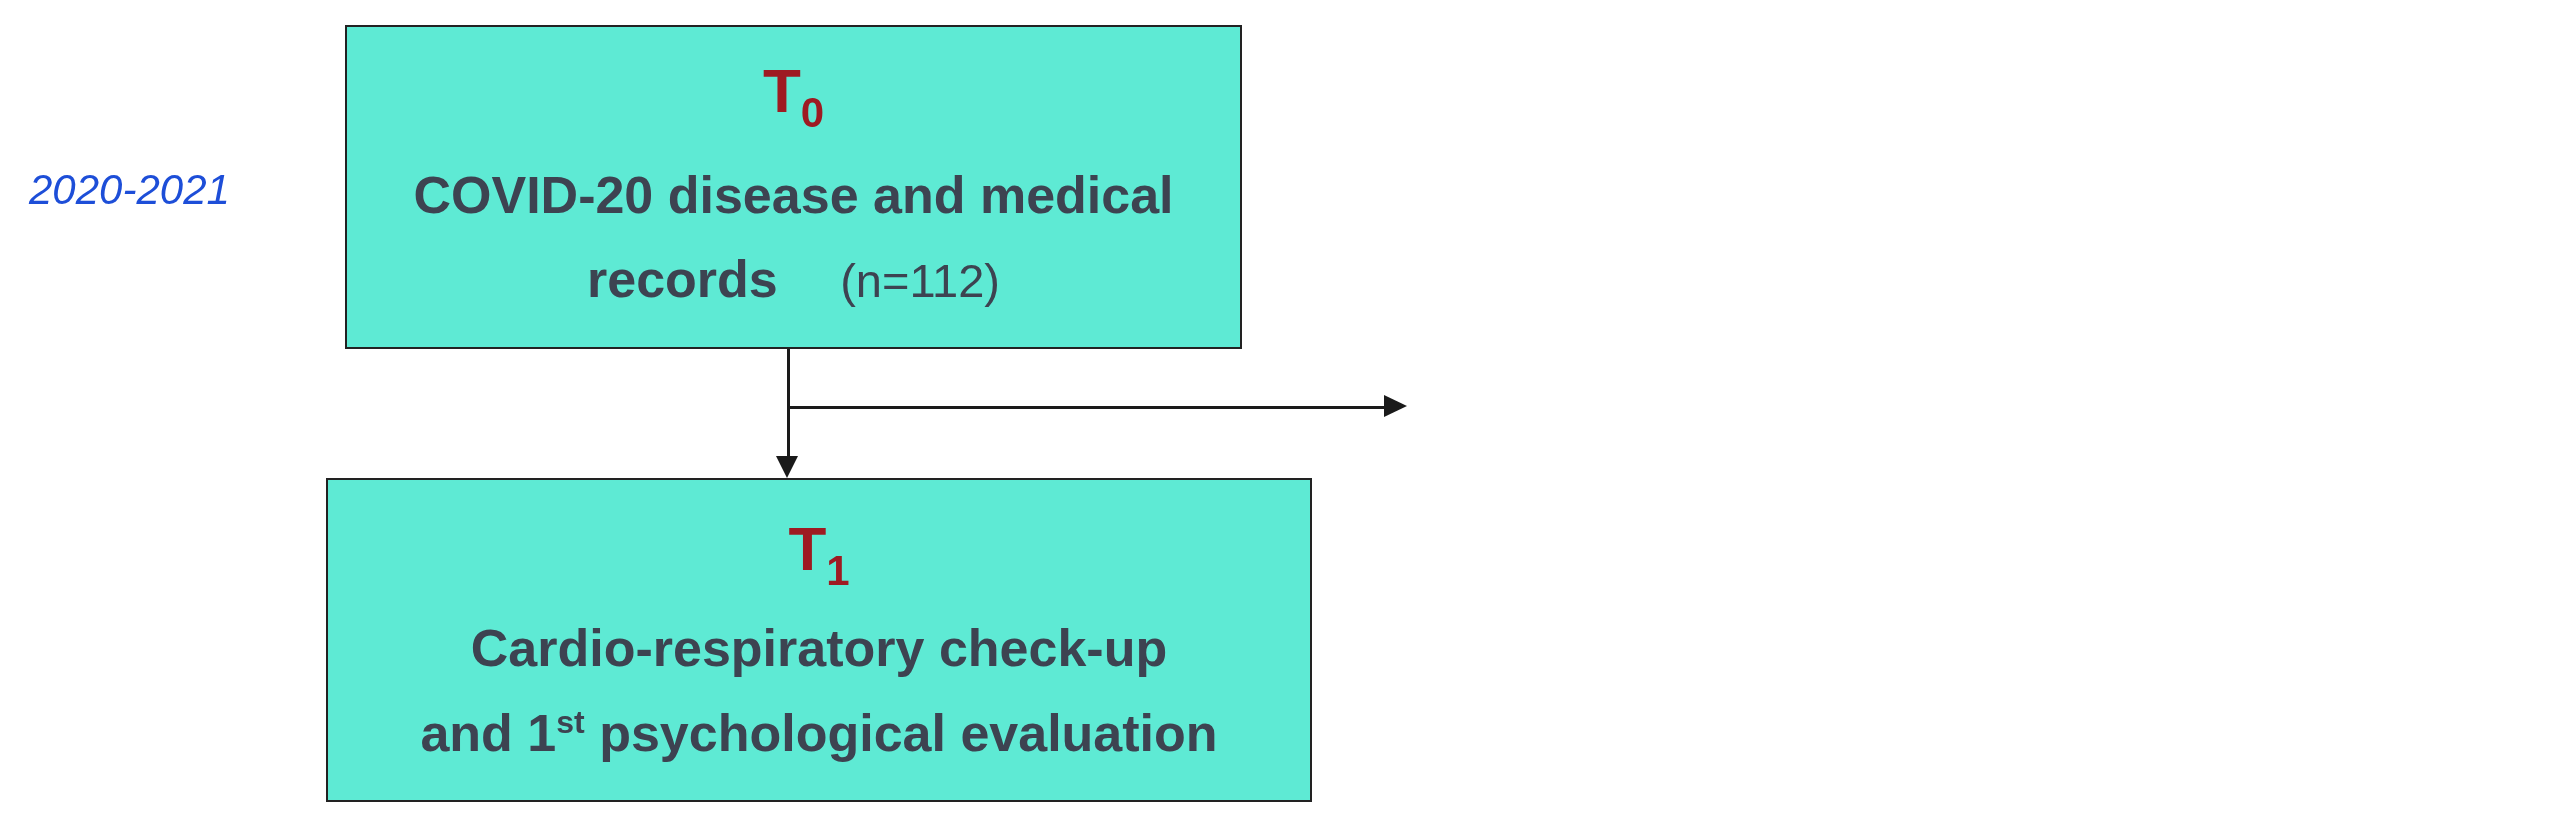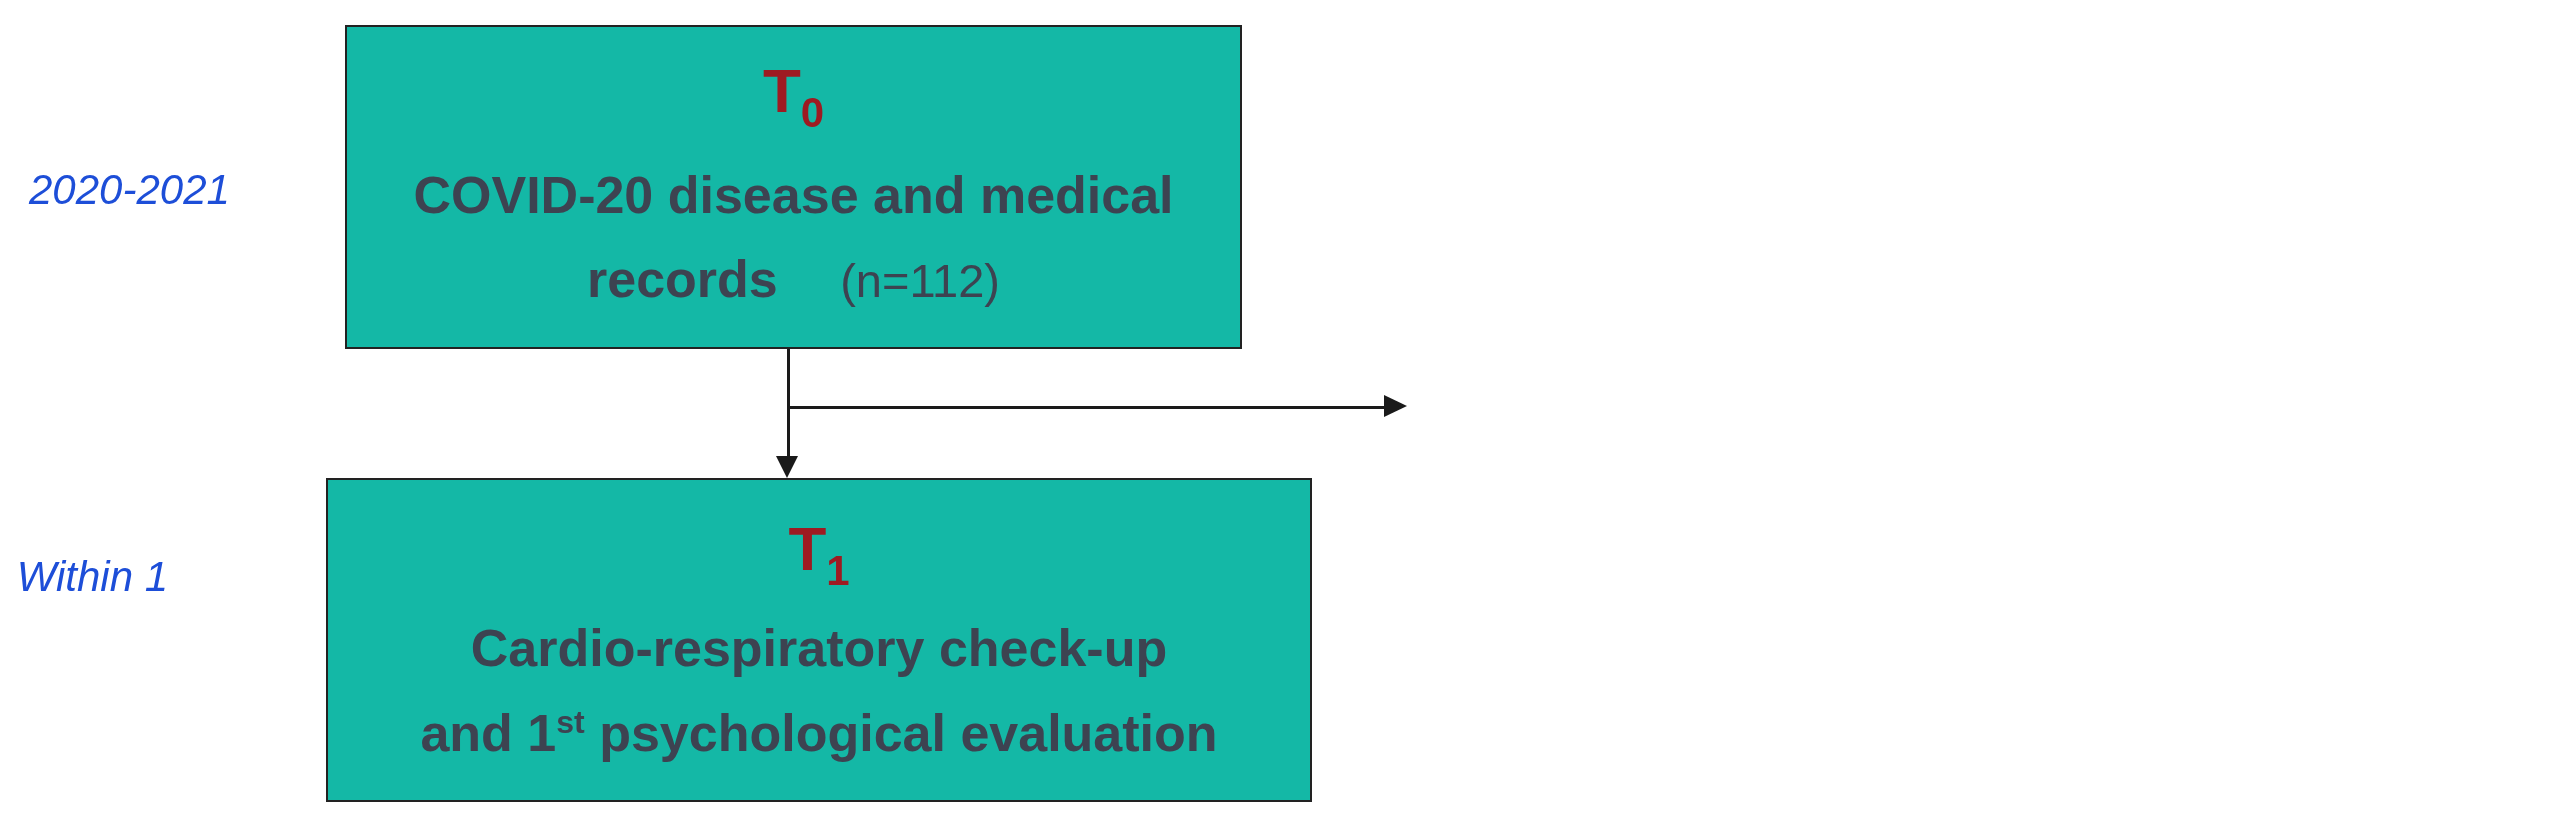--- a/index.html
+++ b/index.html
@@ -11,21 +11,21 @@
   }
   .diagram {
     position: relative;
     width: 2576px; height: 835px;
     background: #ffffff;
   }
 
   
   .flow-box {
     position: absolute;
-    background: #14b8a6;
+    background: #5eead4;
     border: 2.5px solid #222222;
     display: flex;
     flex-direction: column;
     align-items: center;
     justify-content: center;
     color: #3d4351;
   }
   .t0-box   { left: 345px;  top: 25px;  width: 897px; height: 324px; }
   .t1-box   { left: 326px;  top: 478px; width: 986px; height: 324px; }
   .excl-box { left: 1426px; top: 336px; width: 1123px; height: 201px; }
@@ -118,21 +118,20 @@
 </head>
 <body>
 
 <div class="diagram">
 
   <div class="timeline-label label-2020">
     <span>2020-2021</span>
   </div>
 
   <div class="timeline-label label-within">
-    <div><span>Within 1</span></div>
   </div>
 
   <div class="flow-box t0-box">
     <div class="marker-line"><span class="marker">T</span><span class="marker-sub">0</span></div>
     <div class="bold-line"><span>COVID-20 disease and medical</span></div>
     <div class="bold-line"><span>records</span> <span class="normal-text">(n=112)</span></div>
   </div>
 
   <div class="line v-line"></div>
   <div class="arrow-down"></div>

